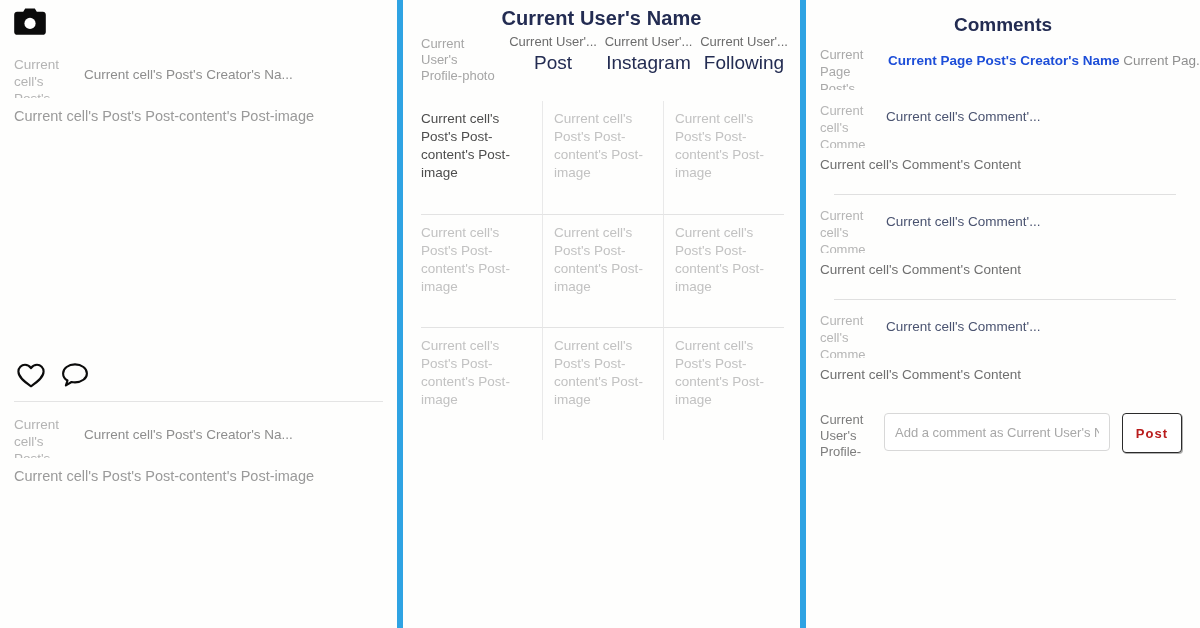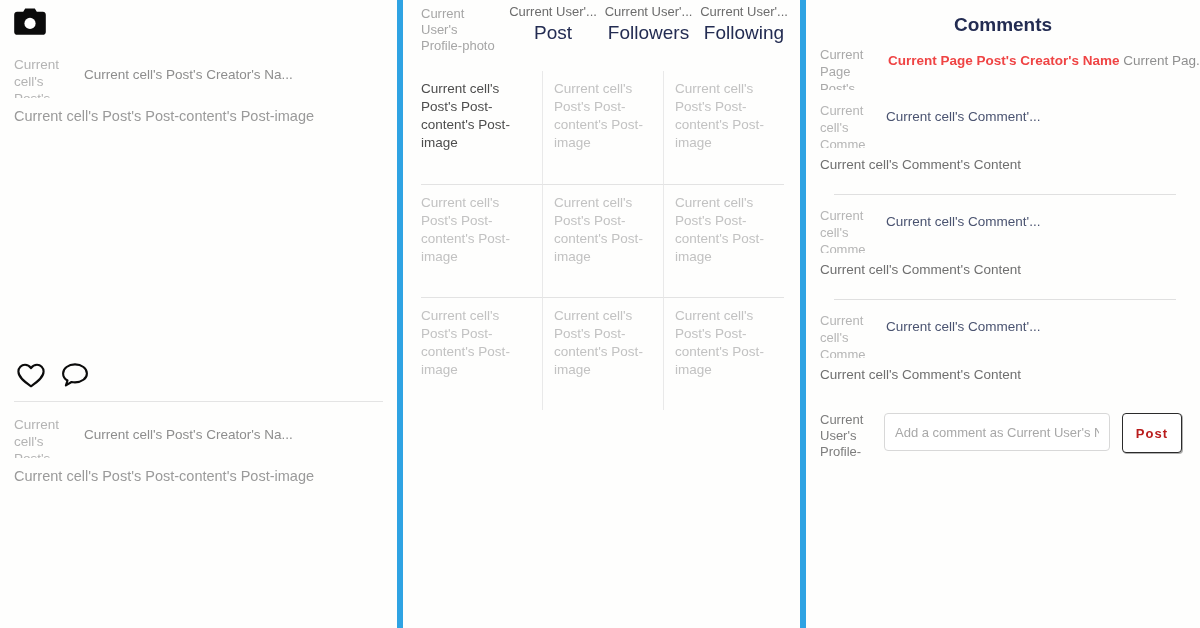--- a/index.html
+++ b/index.html
@@ -215,21 +215,21 @@
     color:#a9a9a9;
     flex:0 0 54px;
   }
   .c-head-text{
     font-size:13.5px;
     margin-top:7px;
     white-space:nowrap;
     overflow:hidden;
     flex:1;
   }
-  .c-head-name{font-weight:700;color:#ef4444;}
+  .c-head-name{font-weight:700;color:#1d4ed8;}
   .c-head-cap{color:#8f8f8f;}
 
   .c-item{padding:0 0 0 14px;}
   .c-row{
     display:flex;
     align-items:flex-start;
     gap:14px;
     padding-top:12px;
   }
   .c-row .avatar-ph{
@@ -344,31 +344,32 @@
       </div>
       <div class="post-image-ph">Current cell's Post's Post-content's Post-image</div>
     </div>
 
   </div>
 
   <div class="sep" style="background: rgb(47, 163, 227);"></div>
 
   <div class="panel mid">
 
+    <div class="mid-title">Current User's Name</div>
 
     <div class="mid-top">
       <div class="avatar-ph">Current User's Profile-photo</div>
       <div class="stats">
         <div class="stat">
           <div class="stat-val">Current User'...</div>
           <div class="stat-lbl">Post</div>
         </div>
         <div class="stat">
           <div class="stat-val">Current User'...</div>
-          <div class="stat-lbl">Followers</div>
+          <div class="stat-lbl">Instagram</div>
         </div>
         <div class="stat">
           <div class="stat-val">Current User'...</div>
           <div class="stat-lbl">Following</div>
         </div>
       </div>
     </div>
 
 
 

